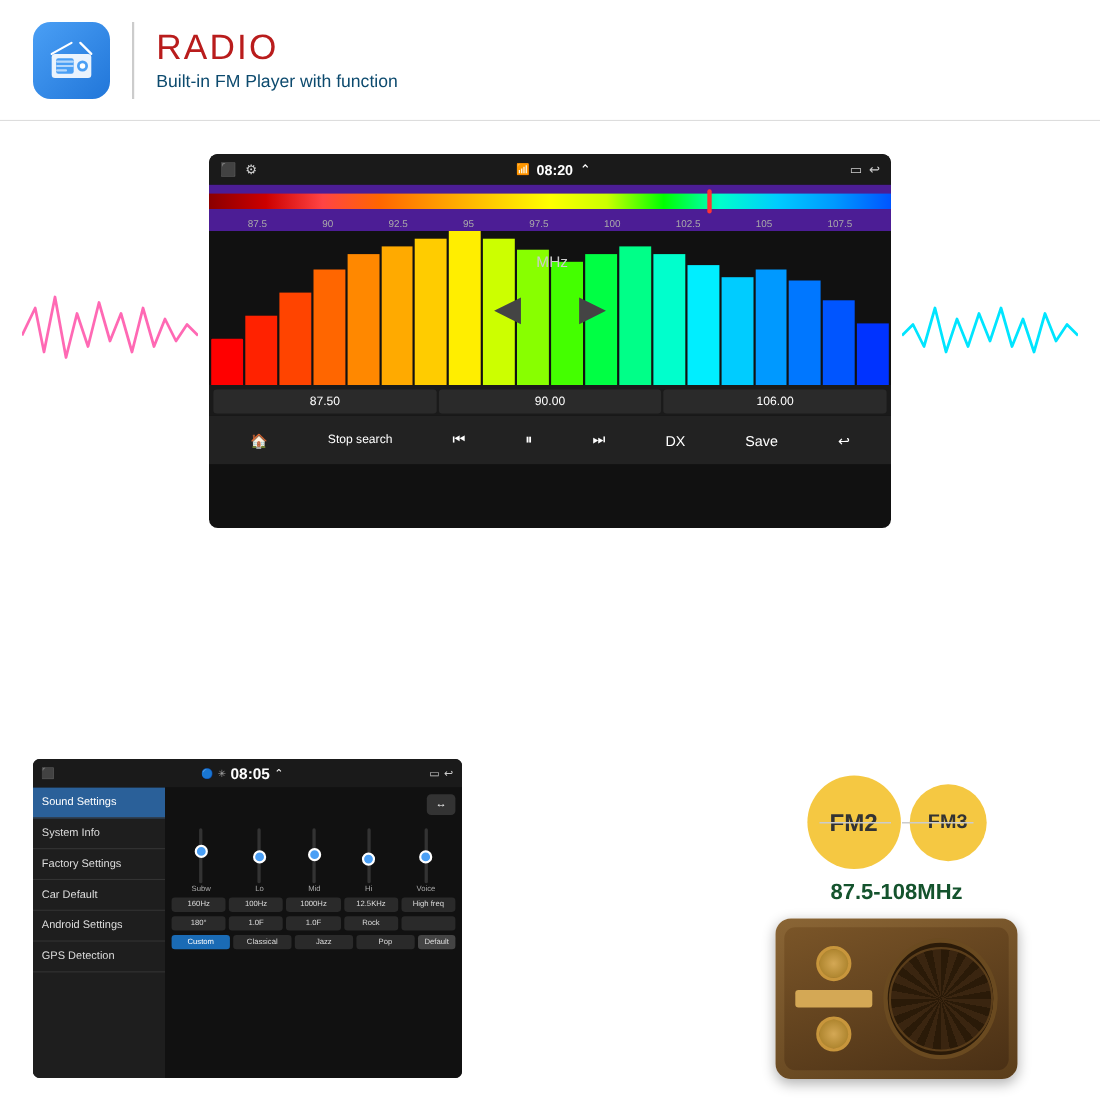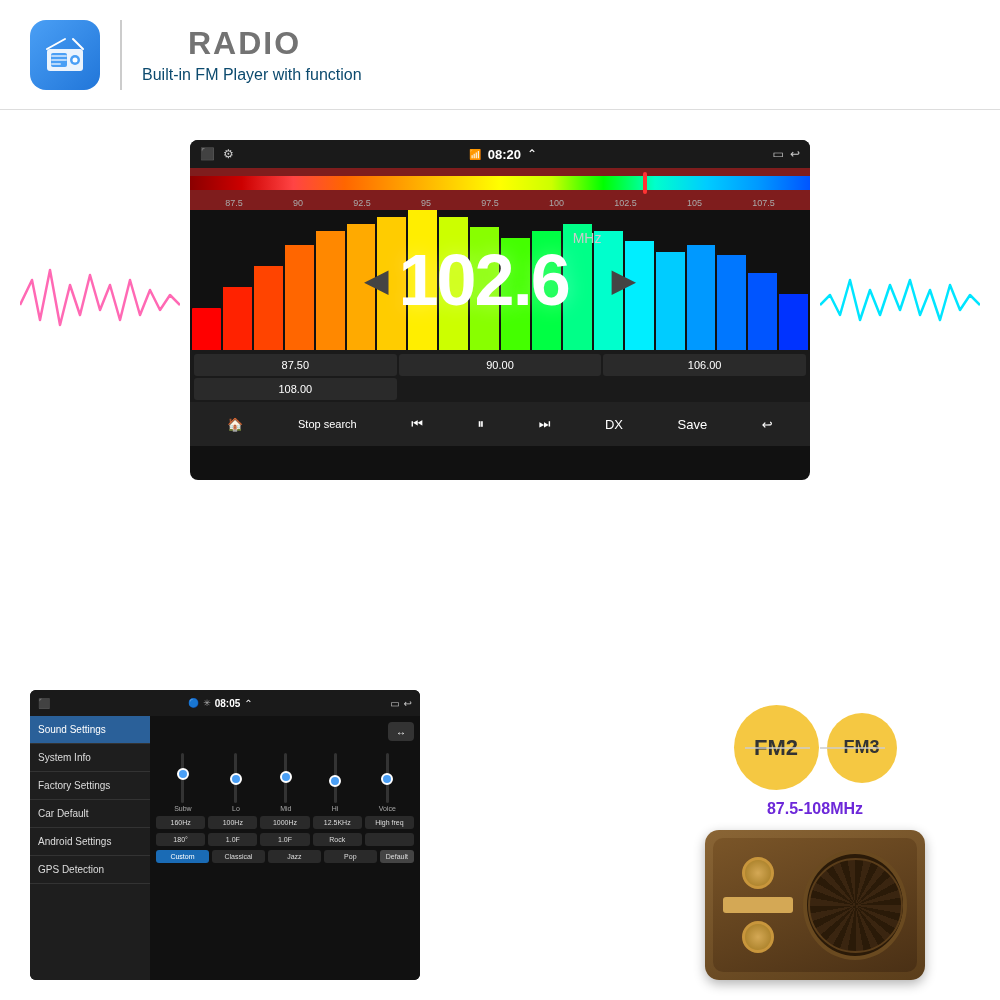--- a/index.html
+++ b/index.html
@@ -36,24 +36,23 @@
       height: 48px;
     }
     .header-divider {
       width: 2px;
       height: 70px;
       background: #ccc;
       margin-right: 20px;
     }
     .header-text h1 {
       font-size: 32px;
-      font-weight: bold;
-      color: #737373;
+      font-weight: normal;
+      color: #b91c1c;
       letter-spacing: 2px;
-      margin-left: 46px;
     }
     .header-text p {
       font-size: 16px;
       color: #0c4a6e;
       margin-top: 4px;
     }
 
     
     .main-content {
       position: relative;
@@ -104,21 +103,21 @@
       font-weight: bold;
     }
     .status-right {
       display: flex;
       gap: 6px;
       align-items: center;
     }
 
     
     .freq-bar {
-      background: #7f1d1d;
+      background: #4c1d95;
       height: 42px;
       position: relative;
       display: flex;
       align-items: flex-end;
       padding-bottom: 4px;
     }
     .freq-track {
       width: 100%;
       height: 14px;
       background: linear-gradient(to right, #8B0000, #cc0000, #ff4444, #ff6600, #ff9900, #ffcc00, #ffff00, #ccff00, #00ff00, #00ffcc, #00ccff, #0099ff, #0055ff);
@@ -253,23 +252,23 @@
       display: flex;
       align-items: center;
       justify-content: center;
       font-weight: bold;
       color: #333;
     }
     .fm1 { width: 70px; height: 70px; background: #f5c842; font-size: 18px; }
     .fm2 { width: 85px; height: 85px; background: #f5c842; font-size: 22px; }
     .fm3 { width: 70px; height: 70px; background: #f5c842; font-size: 18px; }
     .fm-freq {
-      font-size: 16px;
+      font-size: 20px;
       font-weight: bold;
-      color: #6d28d9;
+      color: #14532d;
       margin-top: 10px;
     }
   </style>
 </head>
 <body>
 
 <div class="header">
   <div class="radio-icon-box">
     <svg viewBox="0 0 48 48" fill="none" xmlns="http://www.w3.org/2000/svg">
       <rect x="6" y="18" width="36" height="22" rx="3" fill="white" fill-opacity="0.9"></rect>
@@ -359,33 +358,31 @@
         <div style="flex:1;height:78%;background:#00eeff;"></div>
         <div style="flex:1;height:70%;background:#00ccff;"></div>
         <div style="flex:1;height:75%;background:#0099ff;"></div>
         <div style="flex:1;height:68%;background:#0077ff;"></div>
         <div style="flex:1;height:55%;background:#0055ff;"></div>
         <div style="flex:1;height:40%;background:#0033ff;"></div>
       </div>
 
       <div style="position:absolute;top:0;left:0;right:0;bottom:0;display:flex;align-items:center;justify-content:center;">
         <span style="color:#444;font-size:32px;margin-right:10px;">◀</span>
-        <span style="font-size:72px;font-weight:bold;color:#fff;letter-spacing:-2px;text-shadow:0 0 20px rgba(255,255,255,0.3);">102.6</span>
         <div style="display:flex;flex-direction:column;align-self:flex-start;margin-top:20px;margin-left:4px;">
           <span style="font-size:14px;color:#ccc;">MHz</span>
         </div>
         <span style="color:#444;font-size:32px;margin-left:10px;">▶</span>
       </div>
     </div>
 
     <div style="display:grid;grid-template-columns:repeat(3,1fr);gap:2px;padding:4px 4px 2px;background:#1a1a1a;">
       <div class="preset-btn">87.50</div>
       <div class="preset-btn">90.00</div>
       <div class="preset-btn">106.00</div>
-      <div class="preset-btn">108.00</div>
     </div>
 
     <div class="control-bar">
       <span class="ctrl-btn">🏠</span>
       <span class="ctrl-btn" style="font-size:11px;">Stop search</span>
       <span class="ctrl-btn">⏮</span>
       <span class="ctrl-btn">⏸</span>
       <span class="ctrl-btn">⏭</span>
       <span class="ctrl-btn">DX</span>
       <span class="ctrl-btn">Save</span>
@@ -395,21 +392,21 @@
 
   <div class="settings-screen">
 
     <div class="settings-status-bar">
       <div style="display:flex;gap:6px;align-items:center;">
         <span style="color:#ccc;font-size:10px;">⬛</span>
       </div>
       <div style="display:flex;gap:4px;align-items:center;">
         <span style="color:#aaa;font-size:9px;">🔵</span>
         <span style="color:#aaa;font-size:9px;">✳</span>
-        <span style="color:#fff;font-size:10px;font-weight:bold;">08:05</span>
+        <span style="color:#fff;font-size:14px;font-weight:bold;">08:05</span>
         <span style="color:#fff;font-size:10px;">⌃</span>
       </div>
       <div style="display:flex;gap:4px;">
         <span style="color:#ccc;font-size:10px;">▭</span>
         <span style="color:#ccc;font-size:10px;">↩</span>
       </div>
     </div>
 
     <div class="settings-body">
 

